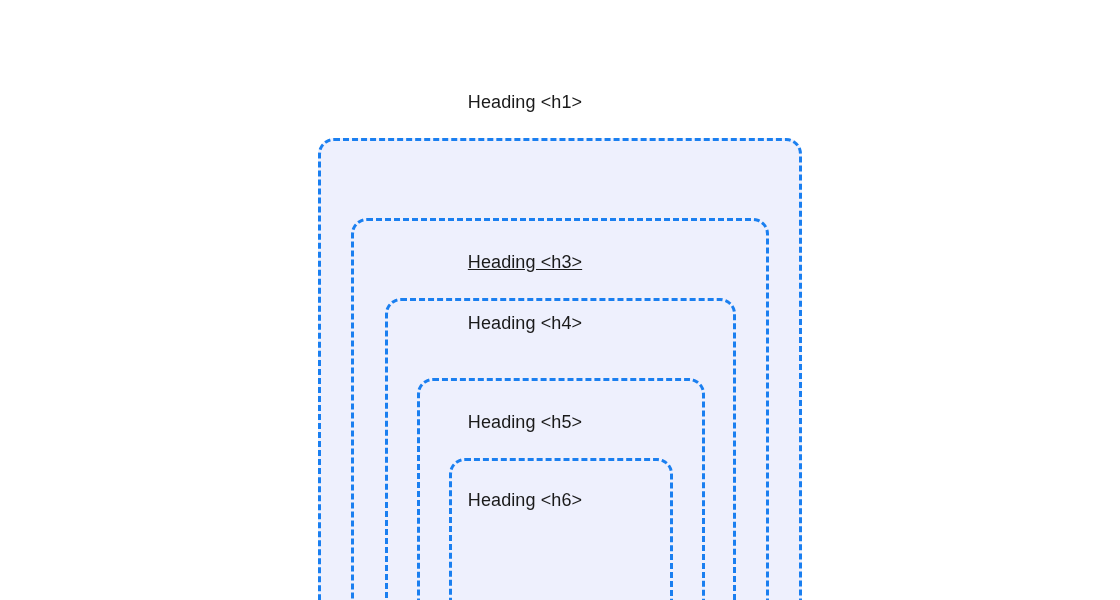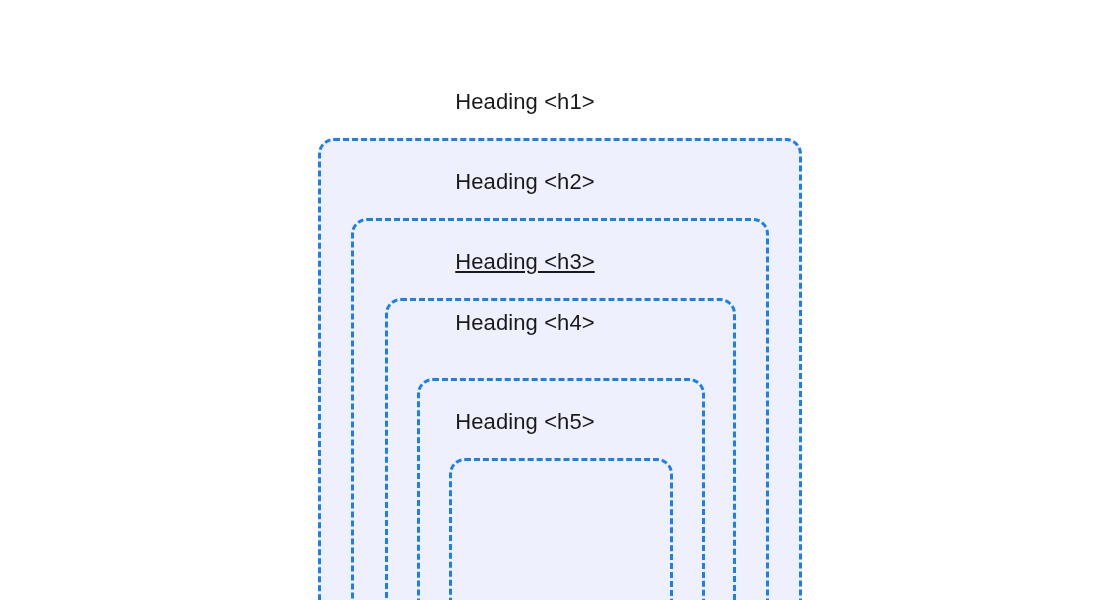--- a/index.html
+++ b/index.html
@@ -23,21 +23,21 @@
     overflow: hidden;
   }
 
   
 
   .heading-label {
     position: absolute;
     left: 0;
     width: 1050px;
     text-align: center;
-    font-size: 22px;
+    font-size: 18px;
     line-height: 28px;
     color: #1a1a1a;
     letter-spacing: 0.1px;
     white-space: nowrap;
     z-index: 20;
   }
 
   .nest-box {
     position: absolute;
     box-sizing: border-box;
@@ -68,22 +68,22 @@
 <div id="stage">
 
   <div class="nest-box level-h2"></div>
   <div class="nest-box level-h3"></div>
   <div class="nest-box level-h4"></div>
   <div class="nest-box level-h5"></div>
   <div class="nest-box level-h6"></div>
 
   <div class="heading-label label-h1">Heading &lt;h1&gt;</div>
 
-  <div class="heading-label label-h2">Heading &lt;h2&gt;</div>
 
   <div class="heading-label label-h3">Heading &lt;h3&gt;</div>
 
   <div class="heading-label label-h4">Heading &lt;h4&gt;</div>
 
   <div class="heading-label label-h5">Heading &lt;h5&gt;</div>
 
+  <div class="heading-label label-h6">Heading &lt;h6&gt;</div>
 
 </div>
 
 </body></html>

